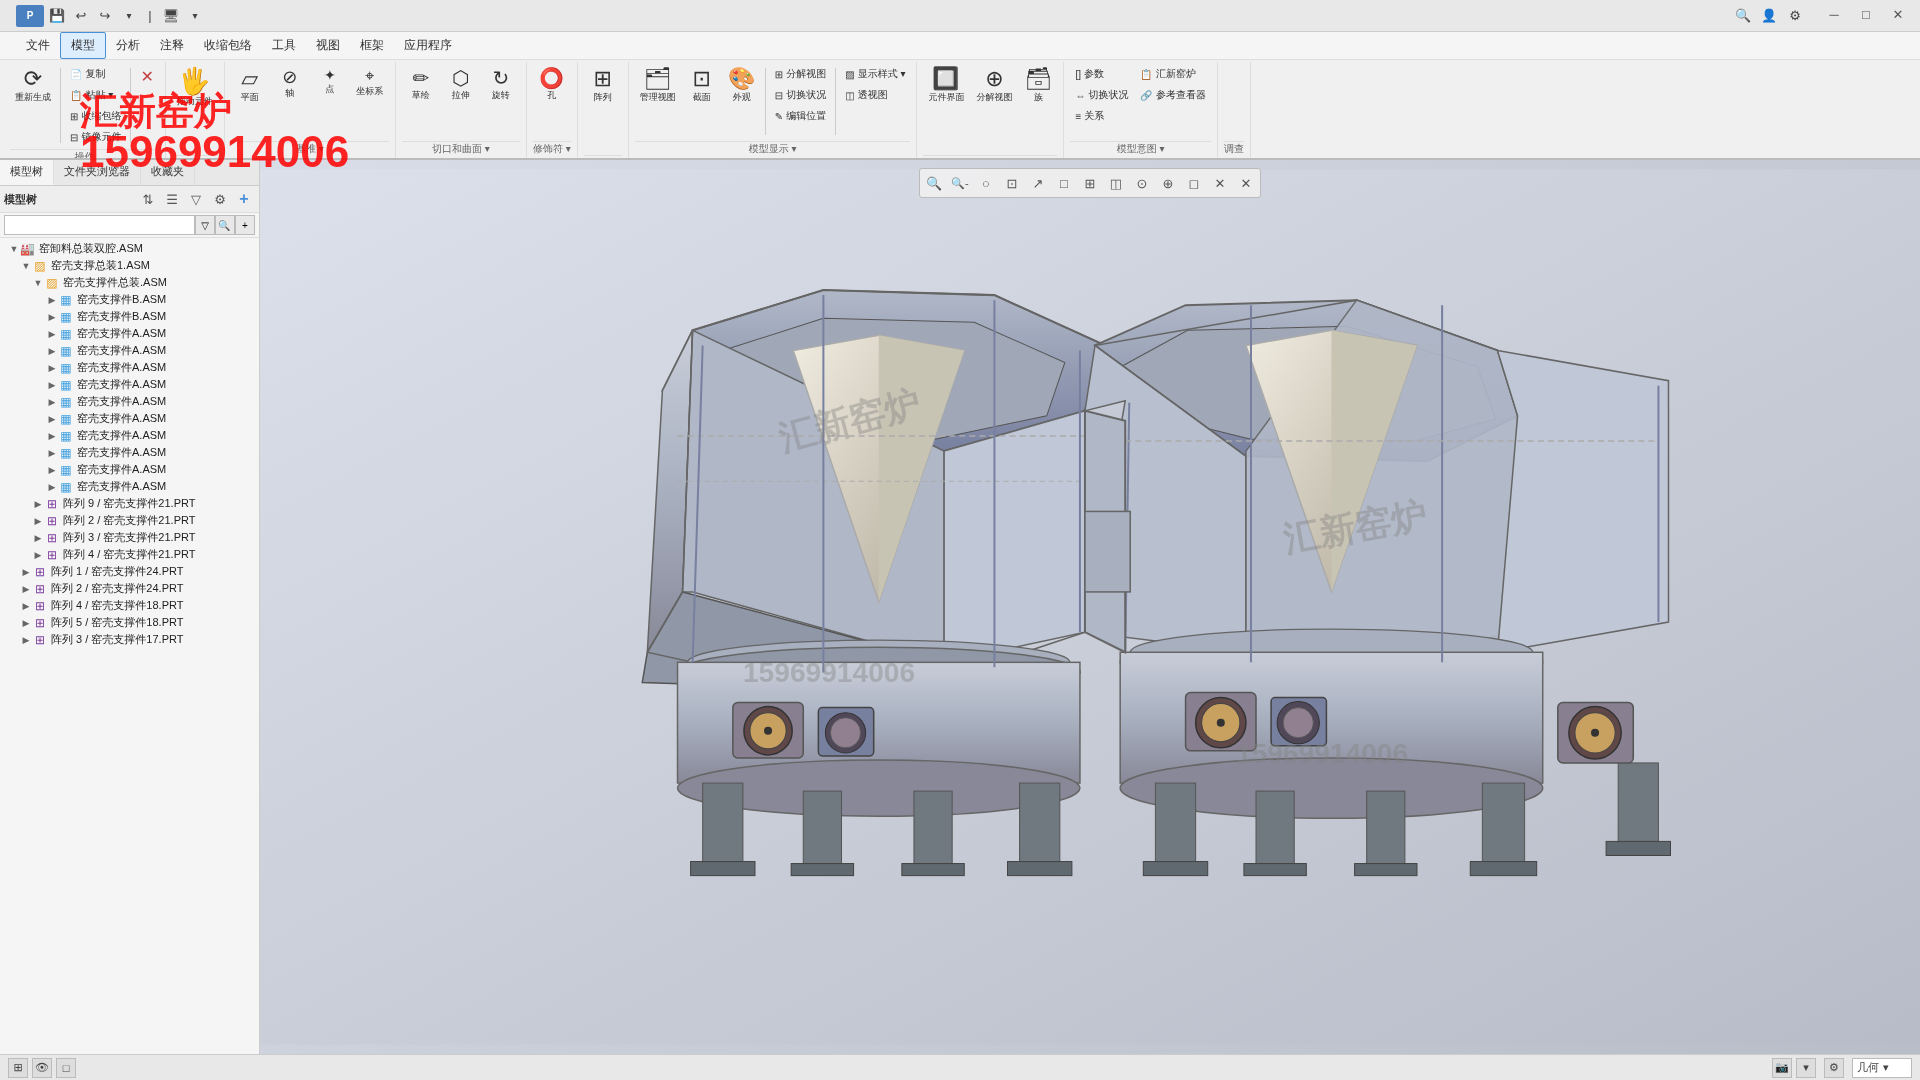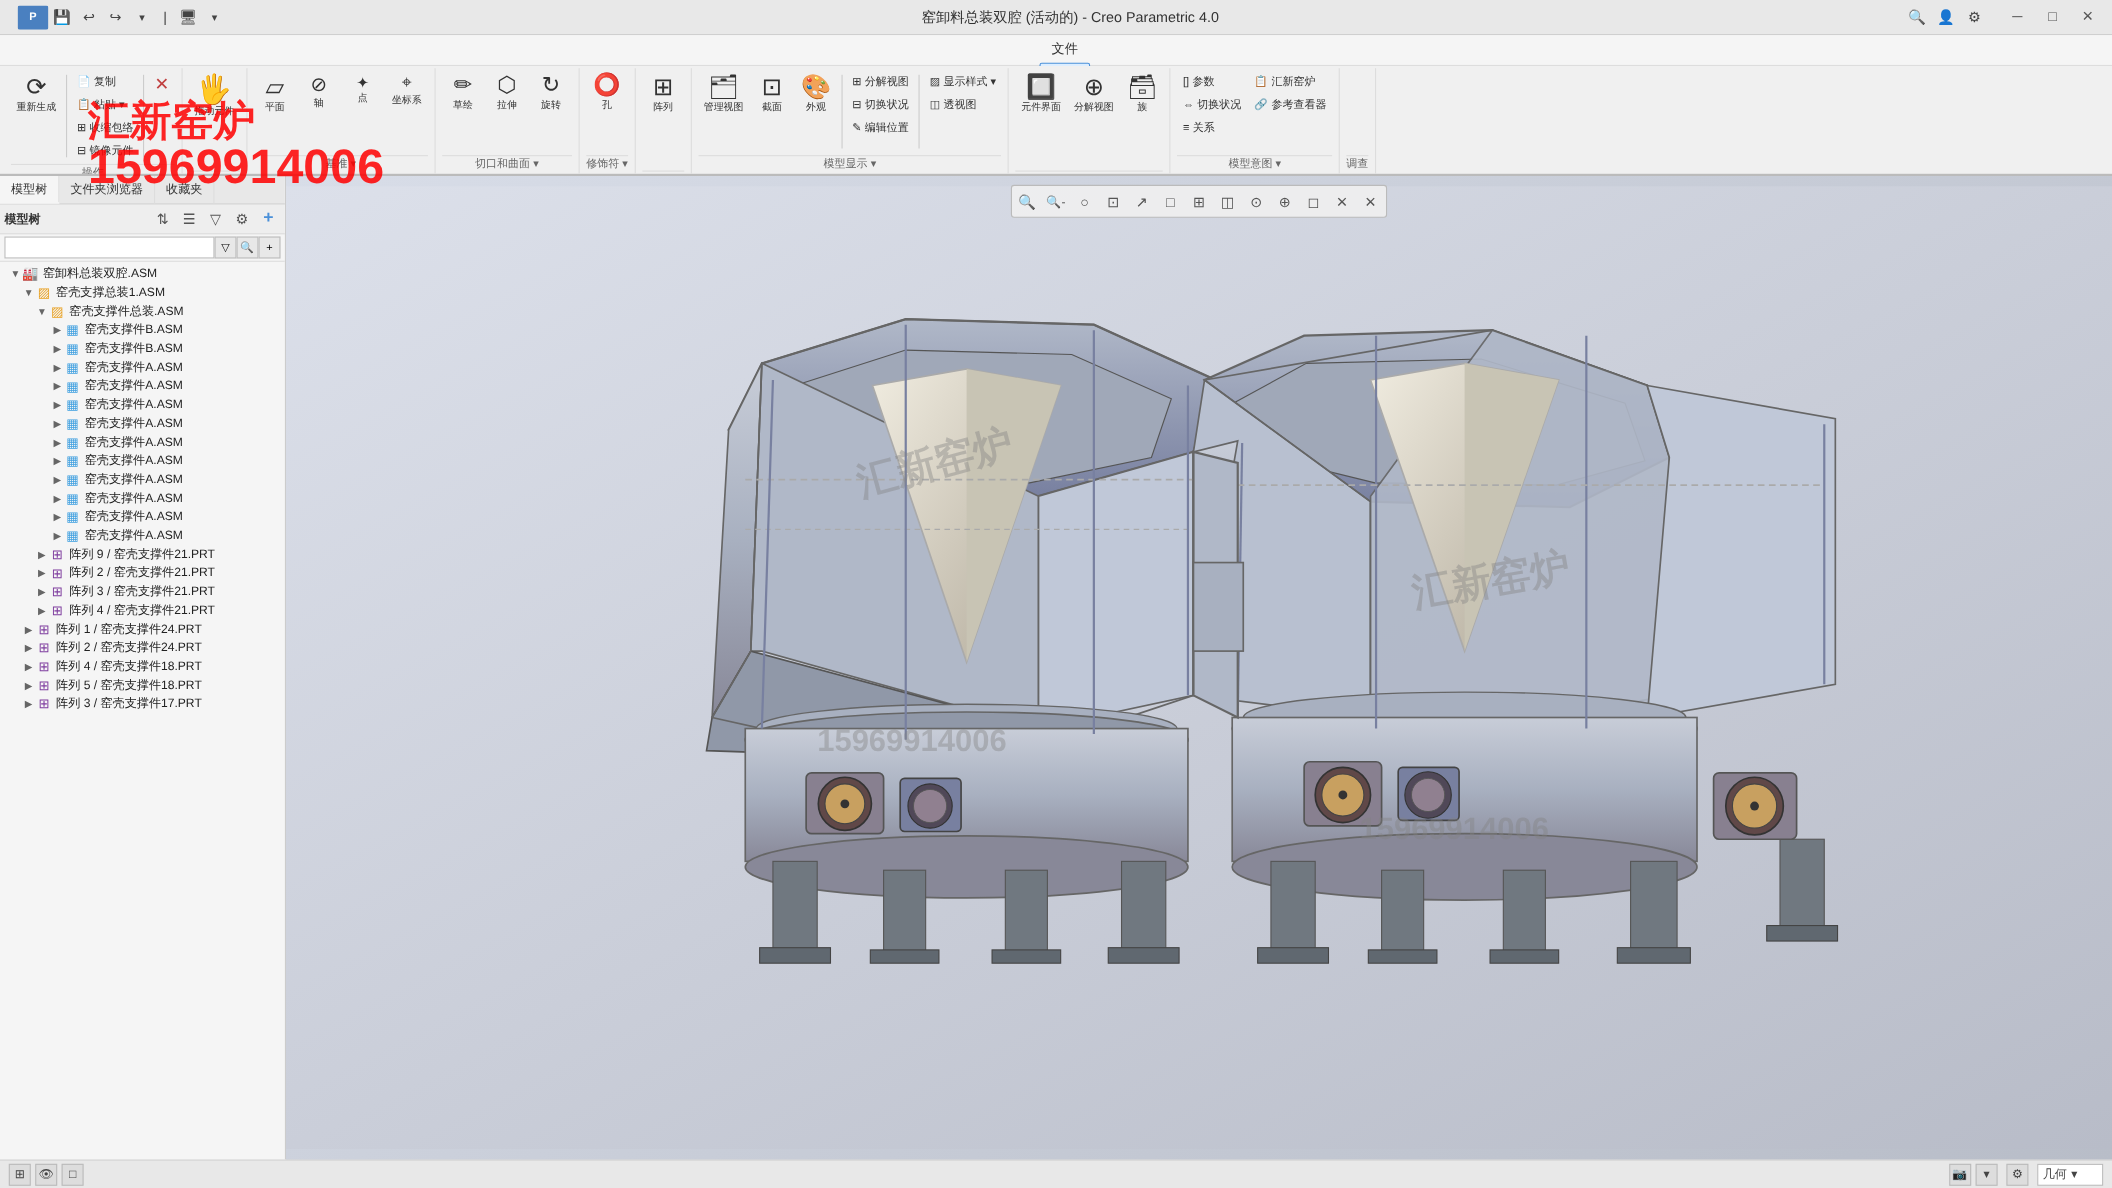--- a/index.html
+++ b/index.html
@@ -10,24 +10,24 @@
       height: 32px; background: #e8e8e8; display: flex; align-items: center; justify-content: space-between;
       border-bottom: 1px solid #ccc; padding: 0 8px;
     }
     #titlebar .title { flex: 1; text-align: center; font-size: 13px; color: #333; }
     #titlebar .win-controls { display: flex; gap: 4px; }
     #titlebar .win-btn { width: 28px; height: 20px; border: none; background: transparent; cursor: pointer; font-size: 13px; color: #555; display: flex; align-items: center; justify-content: center; }
 
     
     #menubar {
       height: 28px; background: #f5f5f5; display: flex; align-items: center;
-      border-bottom: 1px solid #ddd; padding-left: 16px; flex-direction: column;
+      border-bottom: 1px solid #ddd; padding-left: 16px;
     }
     .menu-item { padding: 4px 10px; cursor: pointer; font-size: 12px; color: #333; border-radius: 2px; }
-    .menu-item:hover, .menu-item.active { background: #d0e4f7; font-weight: bold; }
+    .menu-item:hover, .menu-item.active { background: #d0e4f7; }
     .menu-item.active { border: 1px solid #4a90d9; background: #ddeeff; }
 
     
     #ribbon {
       height: 100px; background: #f0f0f0; border-bottom: 2px solid #bbb;
       display: flex; align-items: stretch; padding: 2px 4px 0 4px; overflow: hidden;
     }
     .ribbon-group {
       display: flex; flex-direction: column; align-items: center; justify-content: space-between;
       border-right: 1px solid #ddd; padding: 2px 6px 0 6px; min-width: fit-content;
@@ -122,21 +122,20 @@
   <div id="quick-access">
     <div class="qa-btn" style="background:#4a80c0;color:white;font-size:10px;font-weight:bold;width:28px;height:22px;">P</div>
     <div class="qa-btn">💾</div>
     <div class="qa-btn">↩</div>
     <div class="qa-btn">↪</div>
     <div class="qa-btn" style="font-size:10px;">▾</div>
     <div class="qa-btn" style="width:16px;">|</div>
     <div class="qa-btn">🖥</div>
     <div class="qa-btn" style="font-size:10px;">▾</div>
   </div>
-  <div class="title">窑卸料总装双腔 (活动的) - Creo Parametric 4.0</div>
   <div class="win-controls">
     <div style="display:flex;align-items:center;gap:4px;margin-right:10px;">
       <div class="qa-btn">🔍</div>
       <div class="qa-btn">👤</div>
       <div class="qa-btn">⚙</div>
     </div>
     <button class="win-btn">─</button>
     <button class="win-btn">□</button>
     <button class="win-btn close-btn">✕</button>
   </div>

